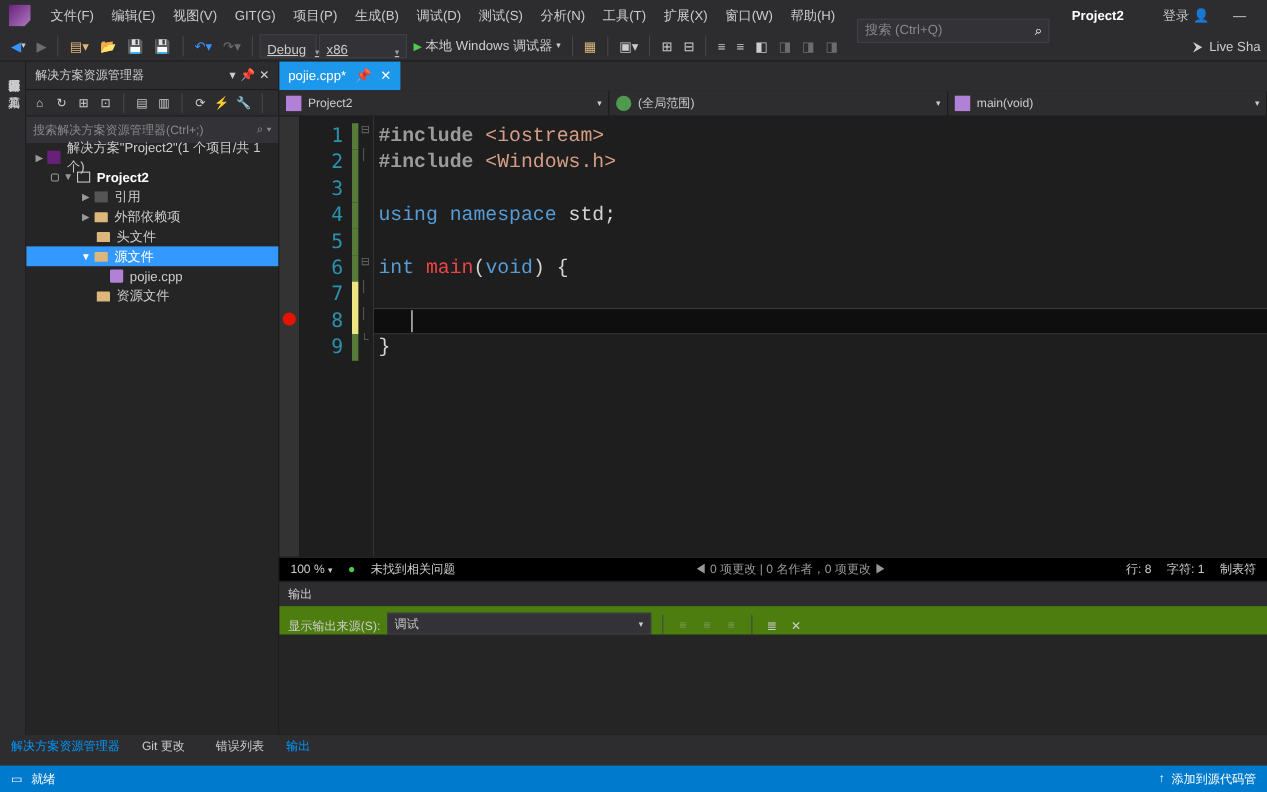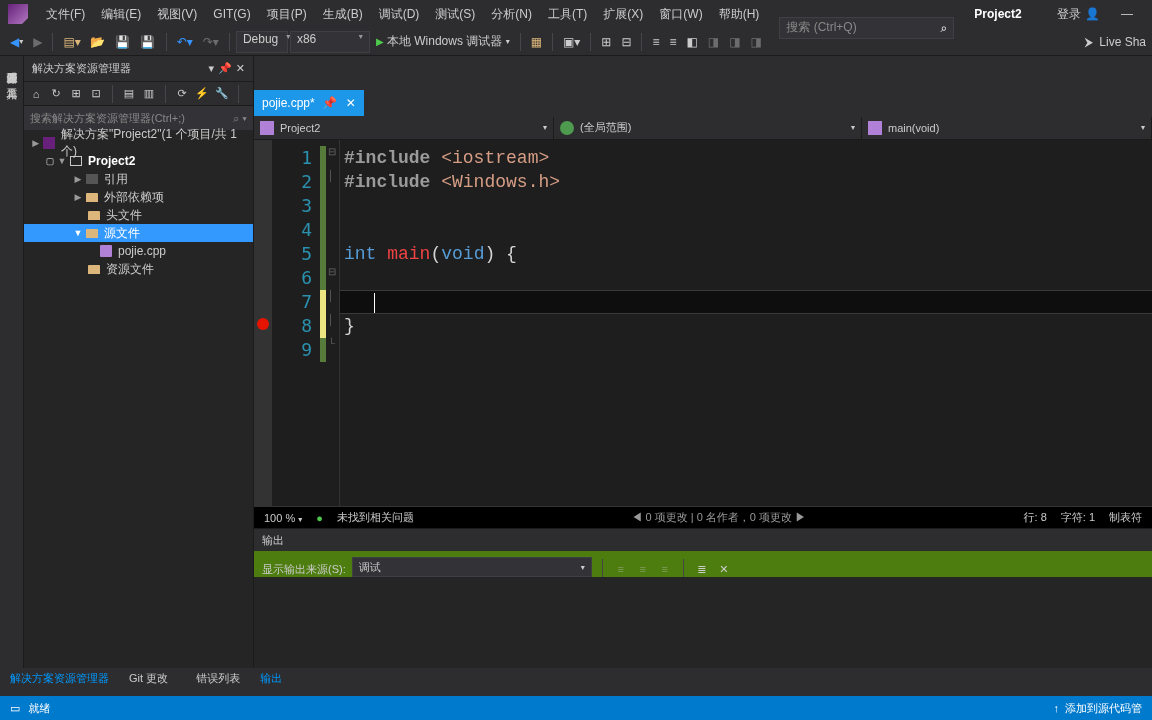--- a/index.html
+++ b/index.html
@@ -13,21 +13,21 @@
 .search-box .mag { margin-left:auto; color:#fff; }
 .proj-name { margin-left:20px; color:#fff; font-weight:600; }
 .titlebar-right { margin-left:auto; display:flex; align-items:center; gap:12px; padding-right:10px; }
 .login { color:#ccc; display:flex; align-items:center; gap:4px; }
 .winbtn { width:30px; text-align:center; color:#ccc; }
 
 
 .toolbar { height:28px; background:#2d2d30; display:flex; align-items:center; padding:0 6px; gap:2px; border-bottom:1px solid #1b1b1c; }
 .tbtn { height:22px; display:flex; align-items:center; padding:0 4px; cursor:pointer; }
 .tsep { width:1px; height:18px; background:#46464a; margin:0 4px; }
-.dd { height:22px; background:#333337; border:1px solid #3f3f46; display:flex; align-items:flex-start; padding:0 6px; color:#ccc; min-width:50px; justify-content:space-between; gap:8px; }
+.dd { height:22px; background:#333337; border:1px solid #3f3f46; display:flex; align-items:flex-end; padding:0 6px; color:#ccc; min-width:50px; justify-content:space-between; gap:8px;text-decoration:underline; }
 .dd .caret { font-size:8px; color:#999; }
 .play { color:#4ec94e; font-size:10px; }
 .live-share { margin-left:auto; display:flex; align-items:center; gap:6px; color:#ccc; }
 
 
 .body-row { display:flex; height:612px; }
 
 
 .left-gutter { width:24px; background:#2d2d30; border-right:1px solid #1b1b1c; }
 .vtab { writing-mode:vertical-lr; padding:8px 4px; font-size:11px; color:#ccc; cursor:pointer; }
@@ -46,21 +46,21 @@
 .tree-row.bold { font-weight:600; color:#fff; }
 .tw { display:inline-block; width:12px; text-align:center; font-size:9px; color:#999; }
 .tico { width:16px; height:14px; display:inline-flex; align-items:center; justify-content:center; margin-right:4px; }
 .ico-sol { background:#68217a; width:12px; height:12px; }
 .ico-proj { border:1px solid #c9c9c9; width:12px; height:10px; }
 .ico-ref { background:#555; width:12px; height:10px; }
 .ico-fold { background:#dcb67a; width:12px; height:9px; border-radius:1px 1px 0 0; }
 .ico-cpp { background:#b180d7; width:12px; height:12px; border-radius:1px; }
 
 
-.editor-area { flex:1; display:flex; flex-direction:column; background:#1e1e1e;margin-top:34px; }
+.editor-area { flex:1; display:flex; flex-direction:column; background:#1e1e1e; }
 .file-tabs { height:26px; background:#2d2d30; display:flex; align-items:flex-end; }
 .file-tab { height:26px; background:#1c97ea; color:#fff; display:flex; align-items:center; padding:0 8px; gap:8px; font-size:12px; }
 .file-tab .x { cursor:pointer; font-size:12px; }
 .nav-bar { height:24px; background:#2d2d30; display:flex; align-items:center; border-bottom:1px solid #1b1b1c; }
 .nav-dd { flex:1; height:22px; border-right:1px solid #1b1b1c; display:flex; align-items:center; padding:0 6px; gap:6px; color:#ccc; font-size:11px; }
 .nav-dd .caret { margin-left:auto; font-size:8px; }
 .nico { width:14px; height:14px; background:#b180d7; display:inline-block; }
 .nico.glob { background:#4e9a4e; border-radius:50%; }
 .nico.fn { background:#b180d7; }
 
@@ -334,20 +334,21 @@
           <div></div>
           <div>⊟</div>
           <div>│</div>
           <div>│</div>
           <div>└</div>
       </div>
       <div class="code">
         <div class="code-line"><span class="kw-pre">#include </span><span class="kw-inc">&lt;iostream&gt;</span></div>
         <div class="code-line"><span class="kw-pre">#include </span><span class="kw-inc">&lt;Windows.h&gt;</span></div>
         <div class="code-line"></div>
+        <div class="code-line"><span class="kw-blue">using </span><span class="kw-blue">namespace </span><span>std</span><span>;</span></div>
         <div class="code-line"></div>
         <div class="code-line"><span class="kw-blue">int </span><span class="kw-fn">main</span><span>(</span><span class="kw-blue">void</span><span>) {</span></div>
         <div class="code-line"></div>
         <div class="code-line hl"><span class="caret-blink"></span></div>
         <div class="code-line"><span>}</span></div>
       </div>
     </div>
 
     <div class="editor-status">
       <span><span>100 %</span> <span style="font-size:8px">▾</span></span>

